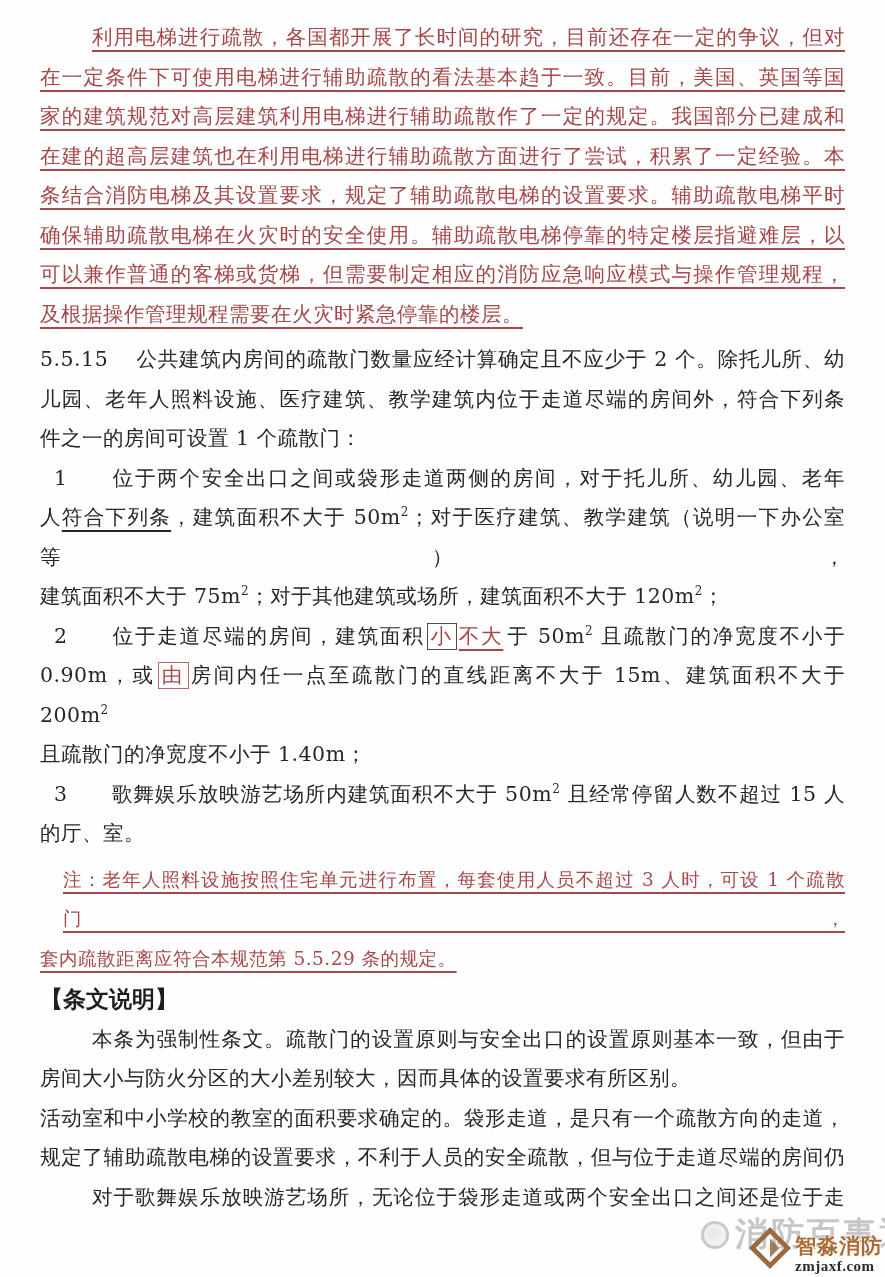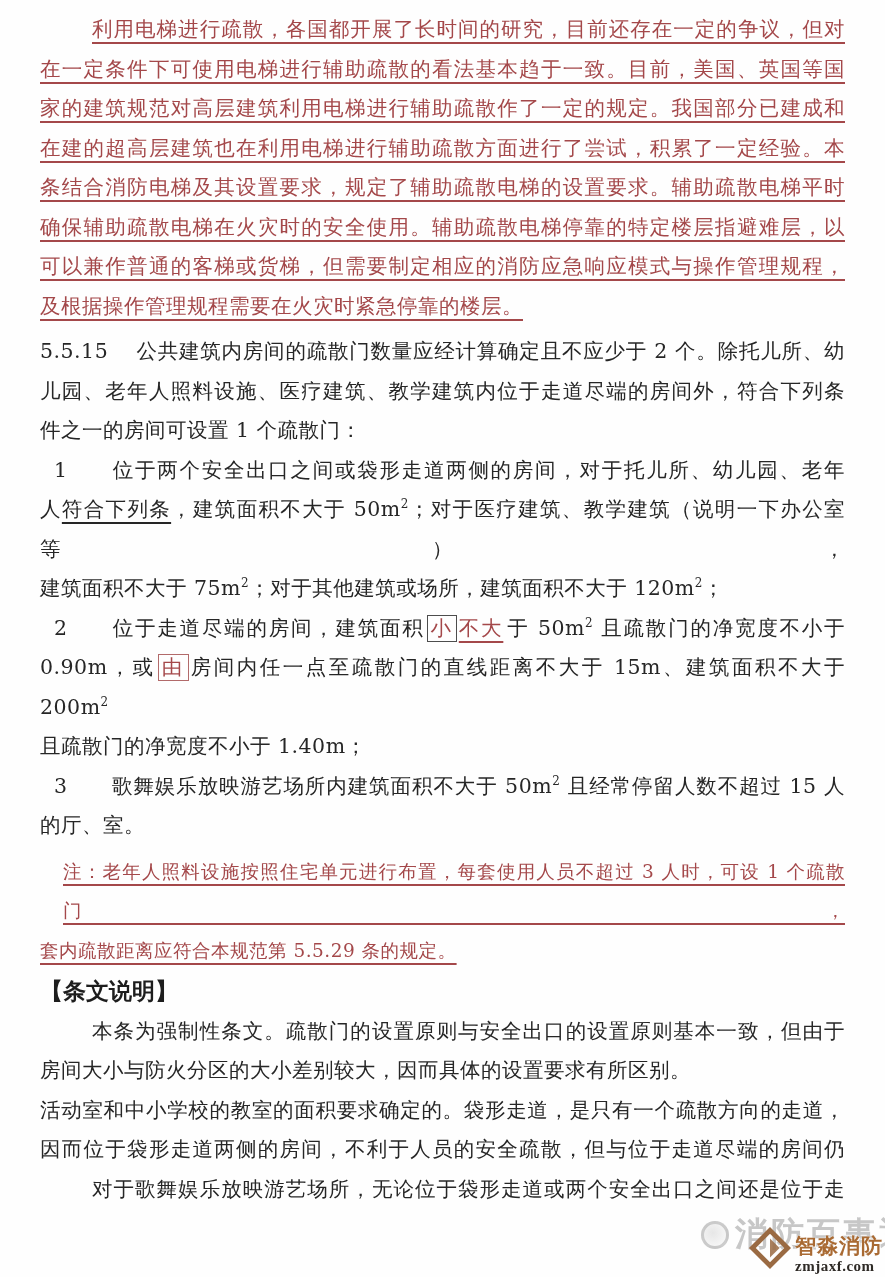--- a/index.html
+++ b/index.html
@@ -1,20 +1,20 @@
 <!DOCTYPE html>
 <html><head>
 <meta charset="utf-8">
 <style>
   html,body{margin:0;padding:0;background:#ffffff;}
   .page{
     position:relative;
     width:885px;height:1277px;
     box-sizing:border-box;
-    padding:10px 40px 0 40px;
+    padding:18px 40px 0 40px;
     background:#fefefe;
     overflow:hidden;
     font-family:"DejaVu Serif","Liberation Serif",serif;
     color:#262626;
   }
   .ln{
     font-size:20.5px;
     line-height:39.5px;
     text-align:justify;
     text-align-last:justify;
@@ -173,21 +173,21 @@
     <div class="ln sm red-ul short">套内疏散距离应符合本规范第 5.5.29 条的规定。</div>
   </div>
 
   <div>
     <div class="heading">【条文说明】</div>
 
     <div class="ln ind-para">本条为强制性条文。疏散门的设置原则与安全出口的设置原则基本一致，但由于</div>
     <div class="ln short">房间大小与防火分区的大小差别较大，因而具体的设置要求有所区别。</div>
 
     <div class="ln">活动室和中小学校的教室的面积要求确定的。袋形走道，是只有一个疏散方向的走道，</div>
-    <div class="ln">因而位于袋形走道两侧的房间，不利于人员的安全疏散，但与位于走道尽端的房间仍</div>
+    <div class="ln">规定了辅助疏散电梯的设置要求，不利于人员的安全疏散，但与位于走道尽端的房间仍</div>
 
     <div class="ln ind-para">对于歌舞娱乐放映游艺场所，无论位于袋形走道或两个安全出口之间还是位于走</div>
 
   </div>
 
   <div class="wm-badge">
     <span class="wm-badge-circle"></span>
     <span>消防百事通</span>
   </div>
 

